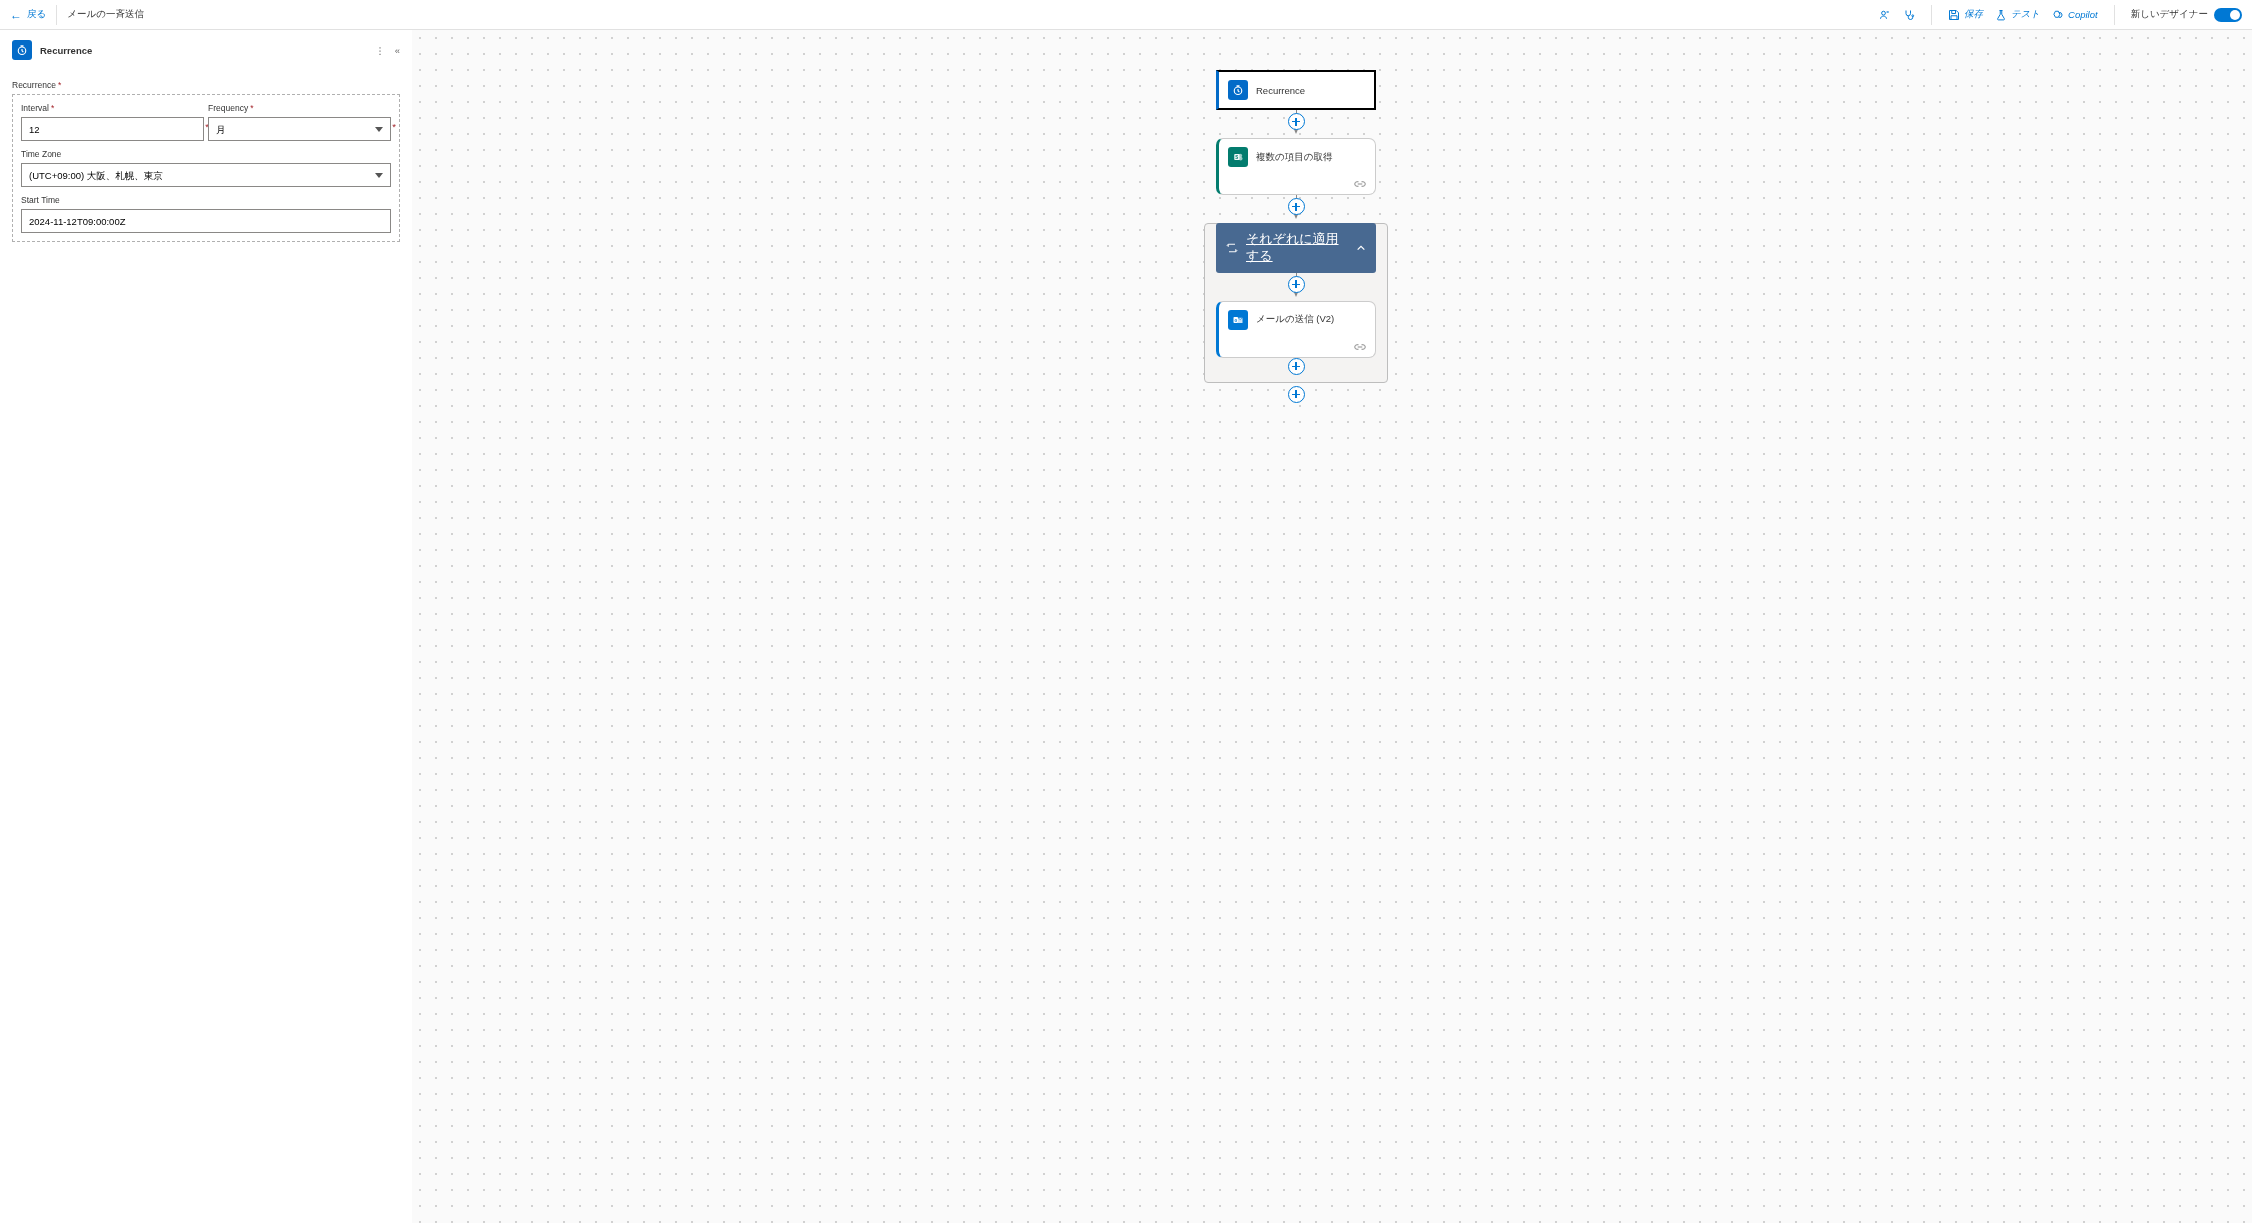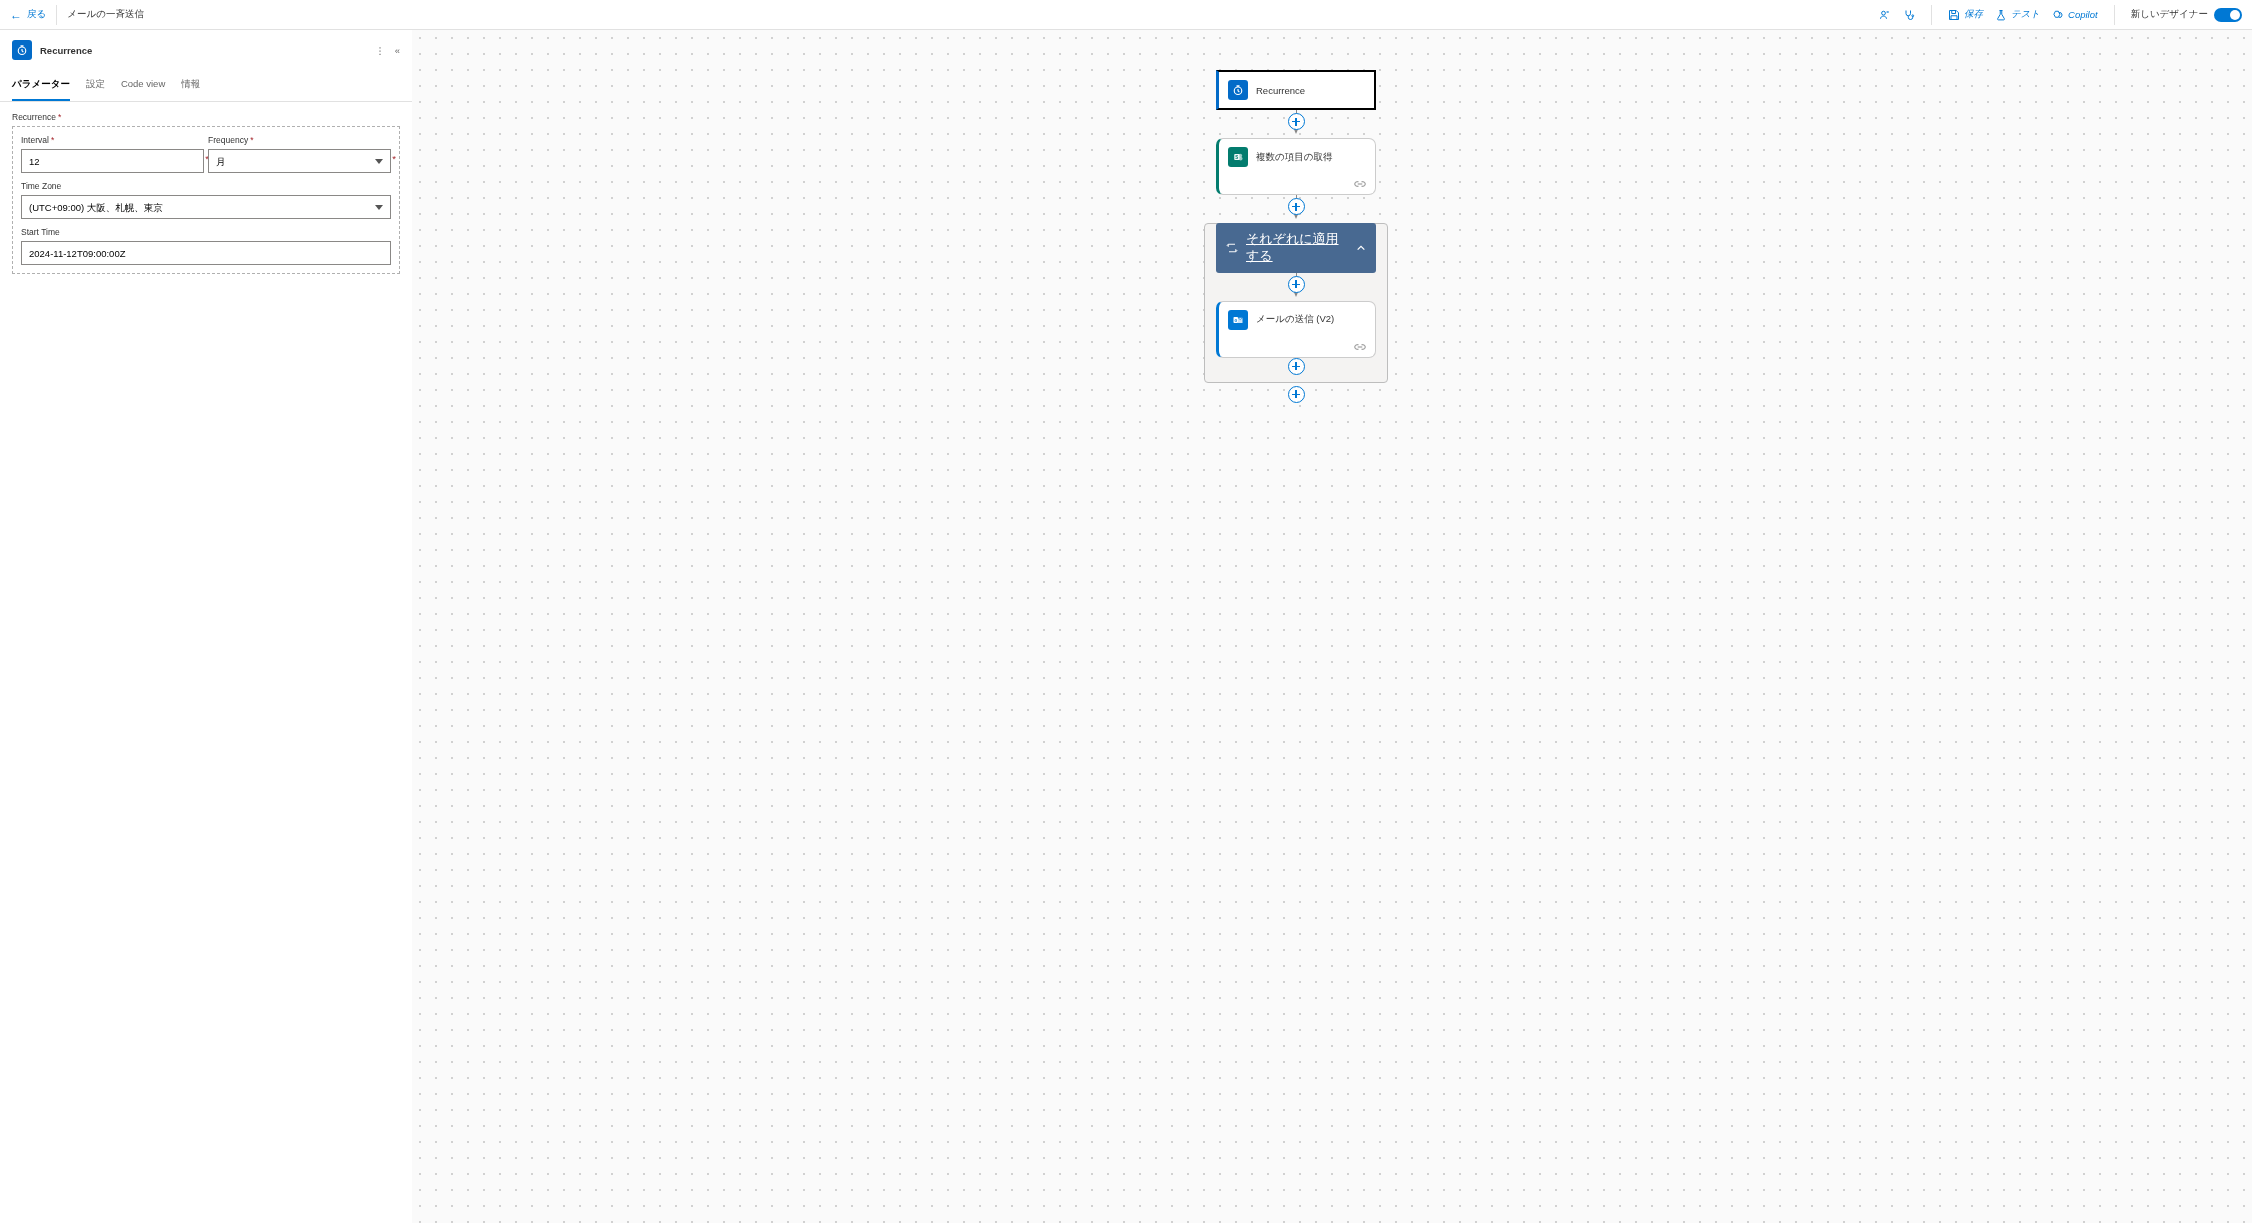--- a/index.html
+++ b/index.html
@@ -127,26 +127,20 @@
             <circle cx="8" cy="9" r="5"></circle>
             <path d="M8 6.5V9l1.8 1.8M6 2.5h4M8 2.5v1.5"></path>
           </svg>
       </div>
       <div class="node-title">Recurrence</div>
       <div class="panel-actions">
         <span style="cursor:pointer">⋮</span>
         <span style="cursor:pointer">«</span>
       </div>
     </div>
-    <div class="tabs">
-      <div class="tab active">パラメーター</div>
-      <div class="tab">設定</div>
-      <div class="tab">Code view</div>
-      <div class="tab">情報</div>
-    </div>
     <div class="form-area">
       <div class="form-label">
         <span>Recurrence</span>
           <span class="req">*</span>
       </div>
       <div class="group-box">
         <div class="row2">
           <div class="col">
             <div class="form-label">
               <span>Interval</span>

